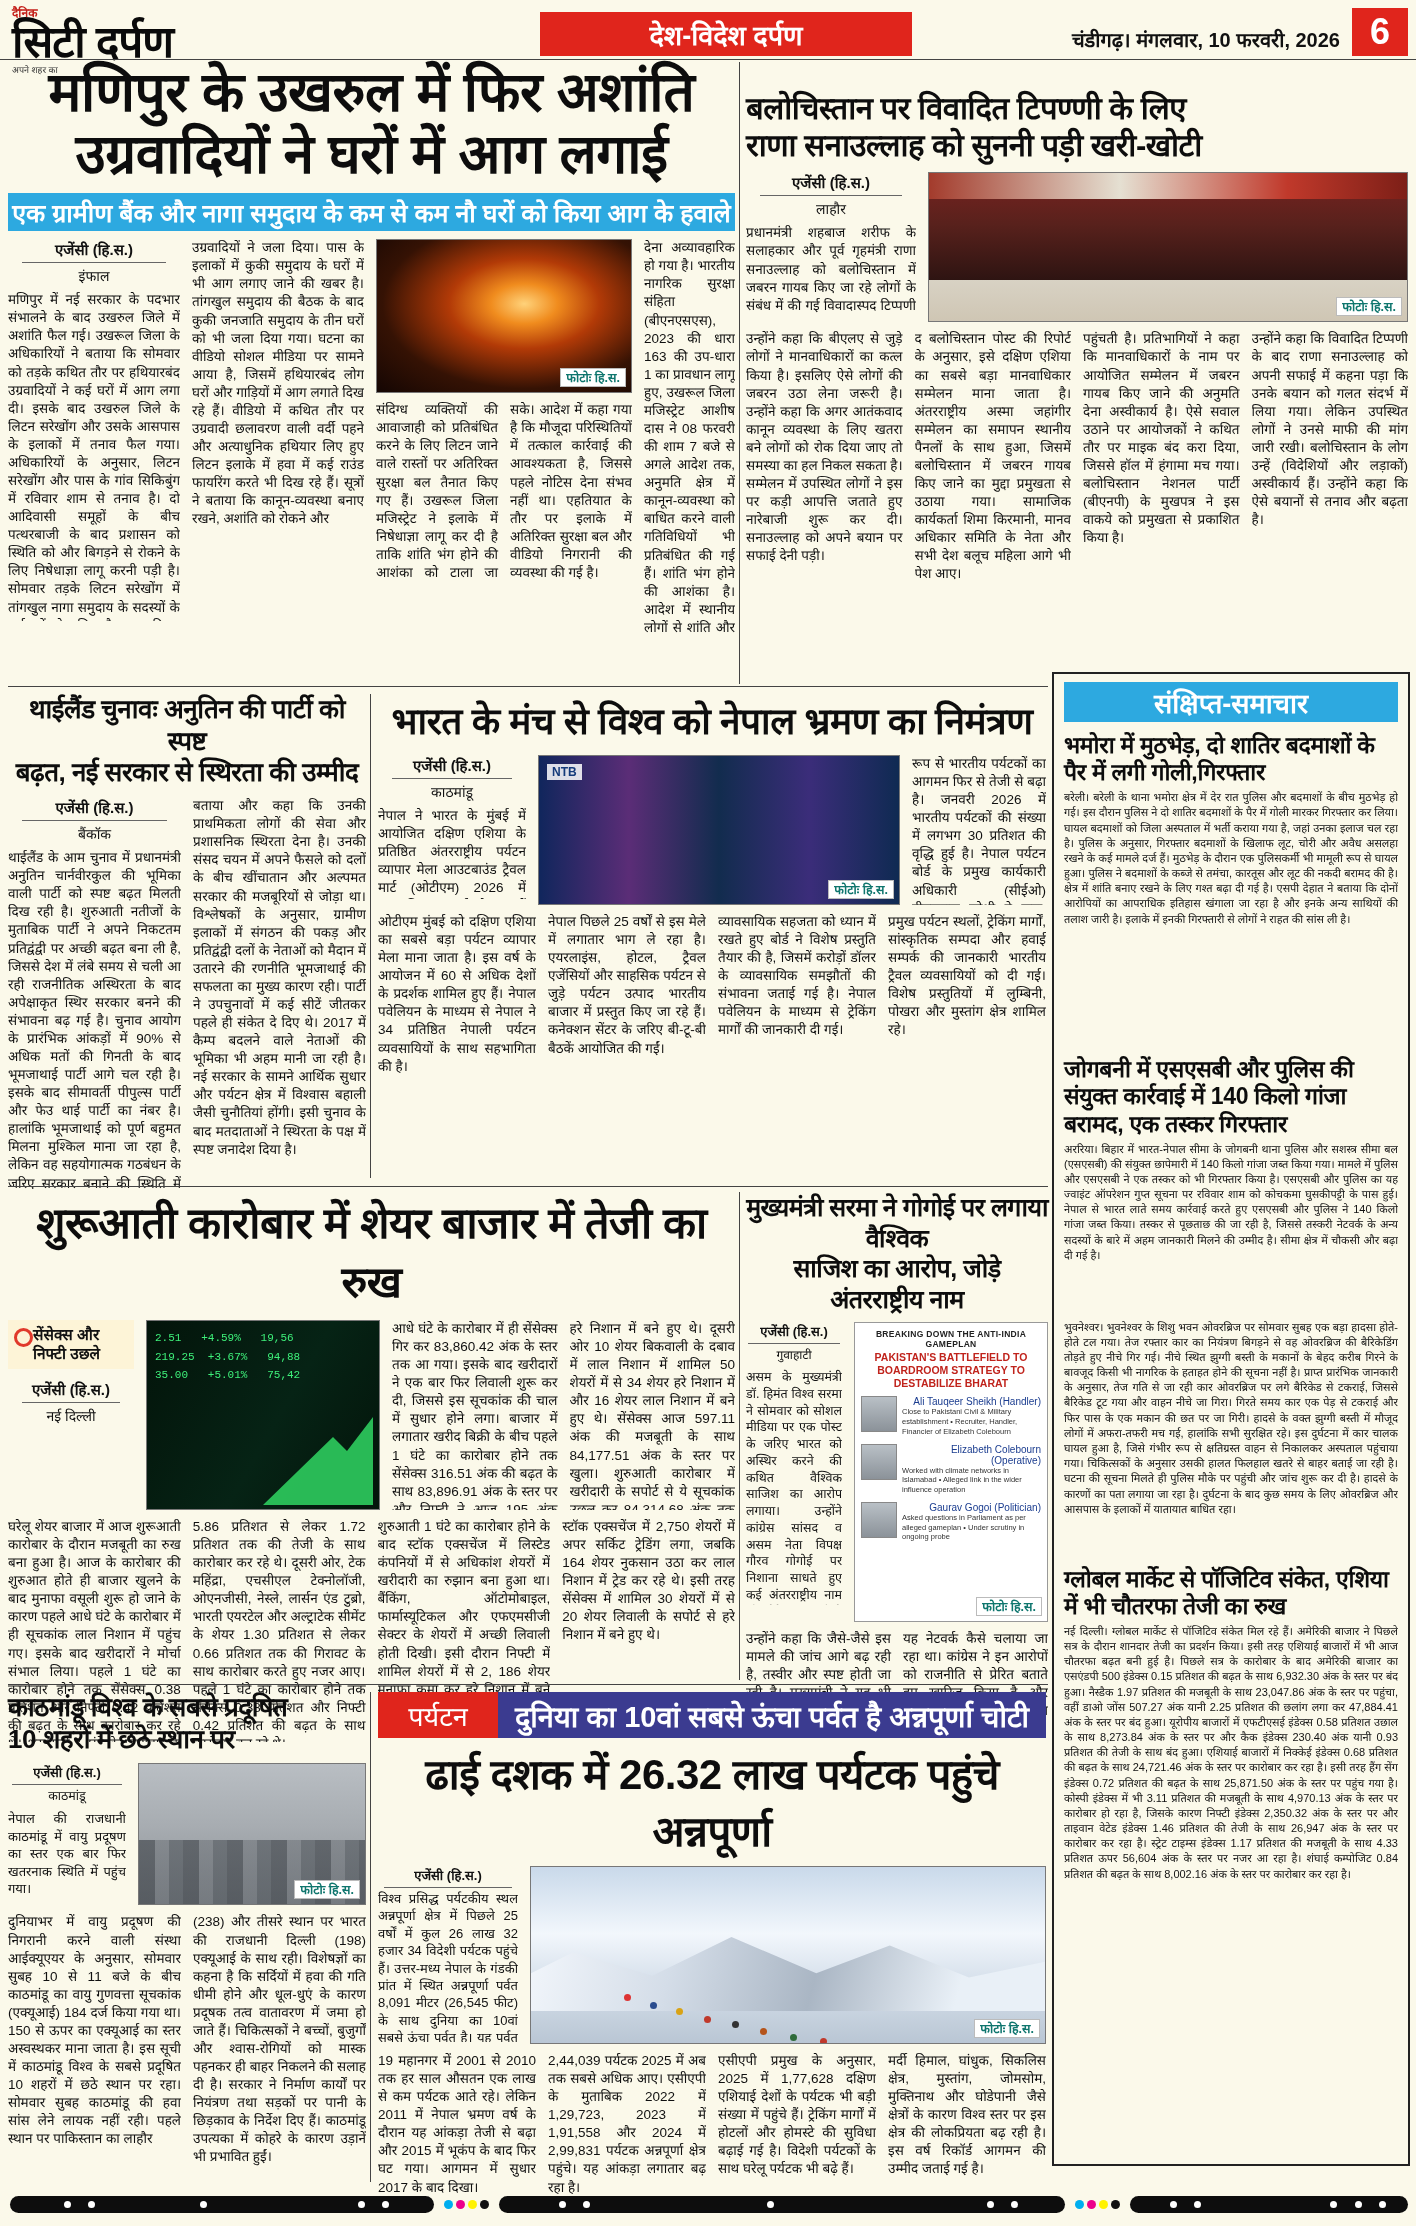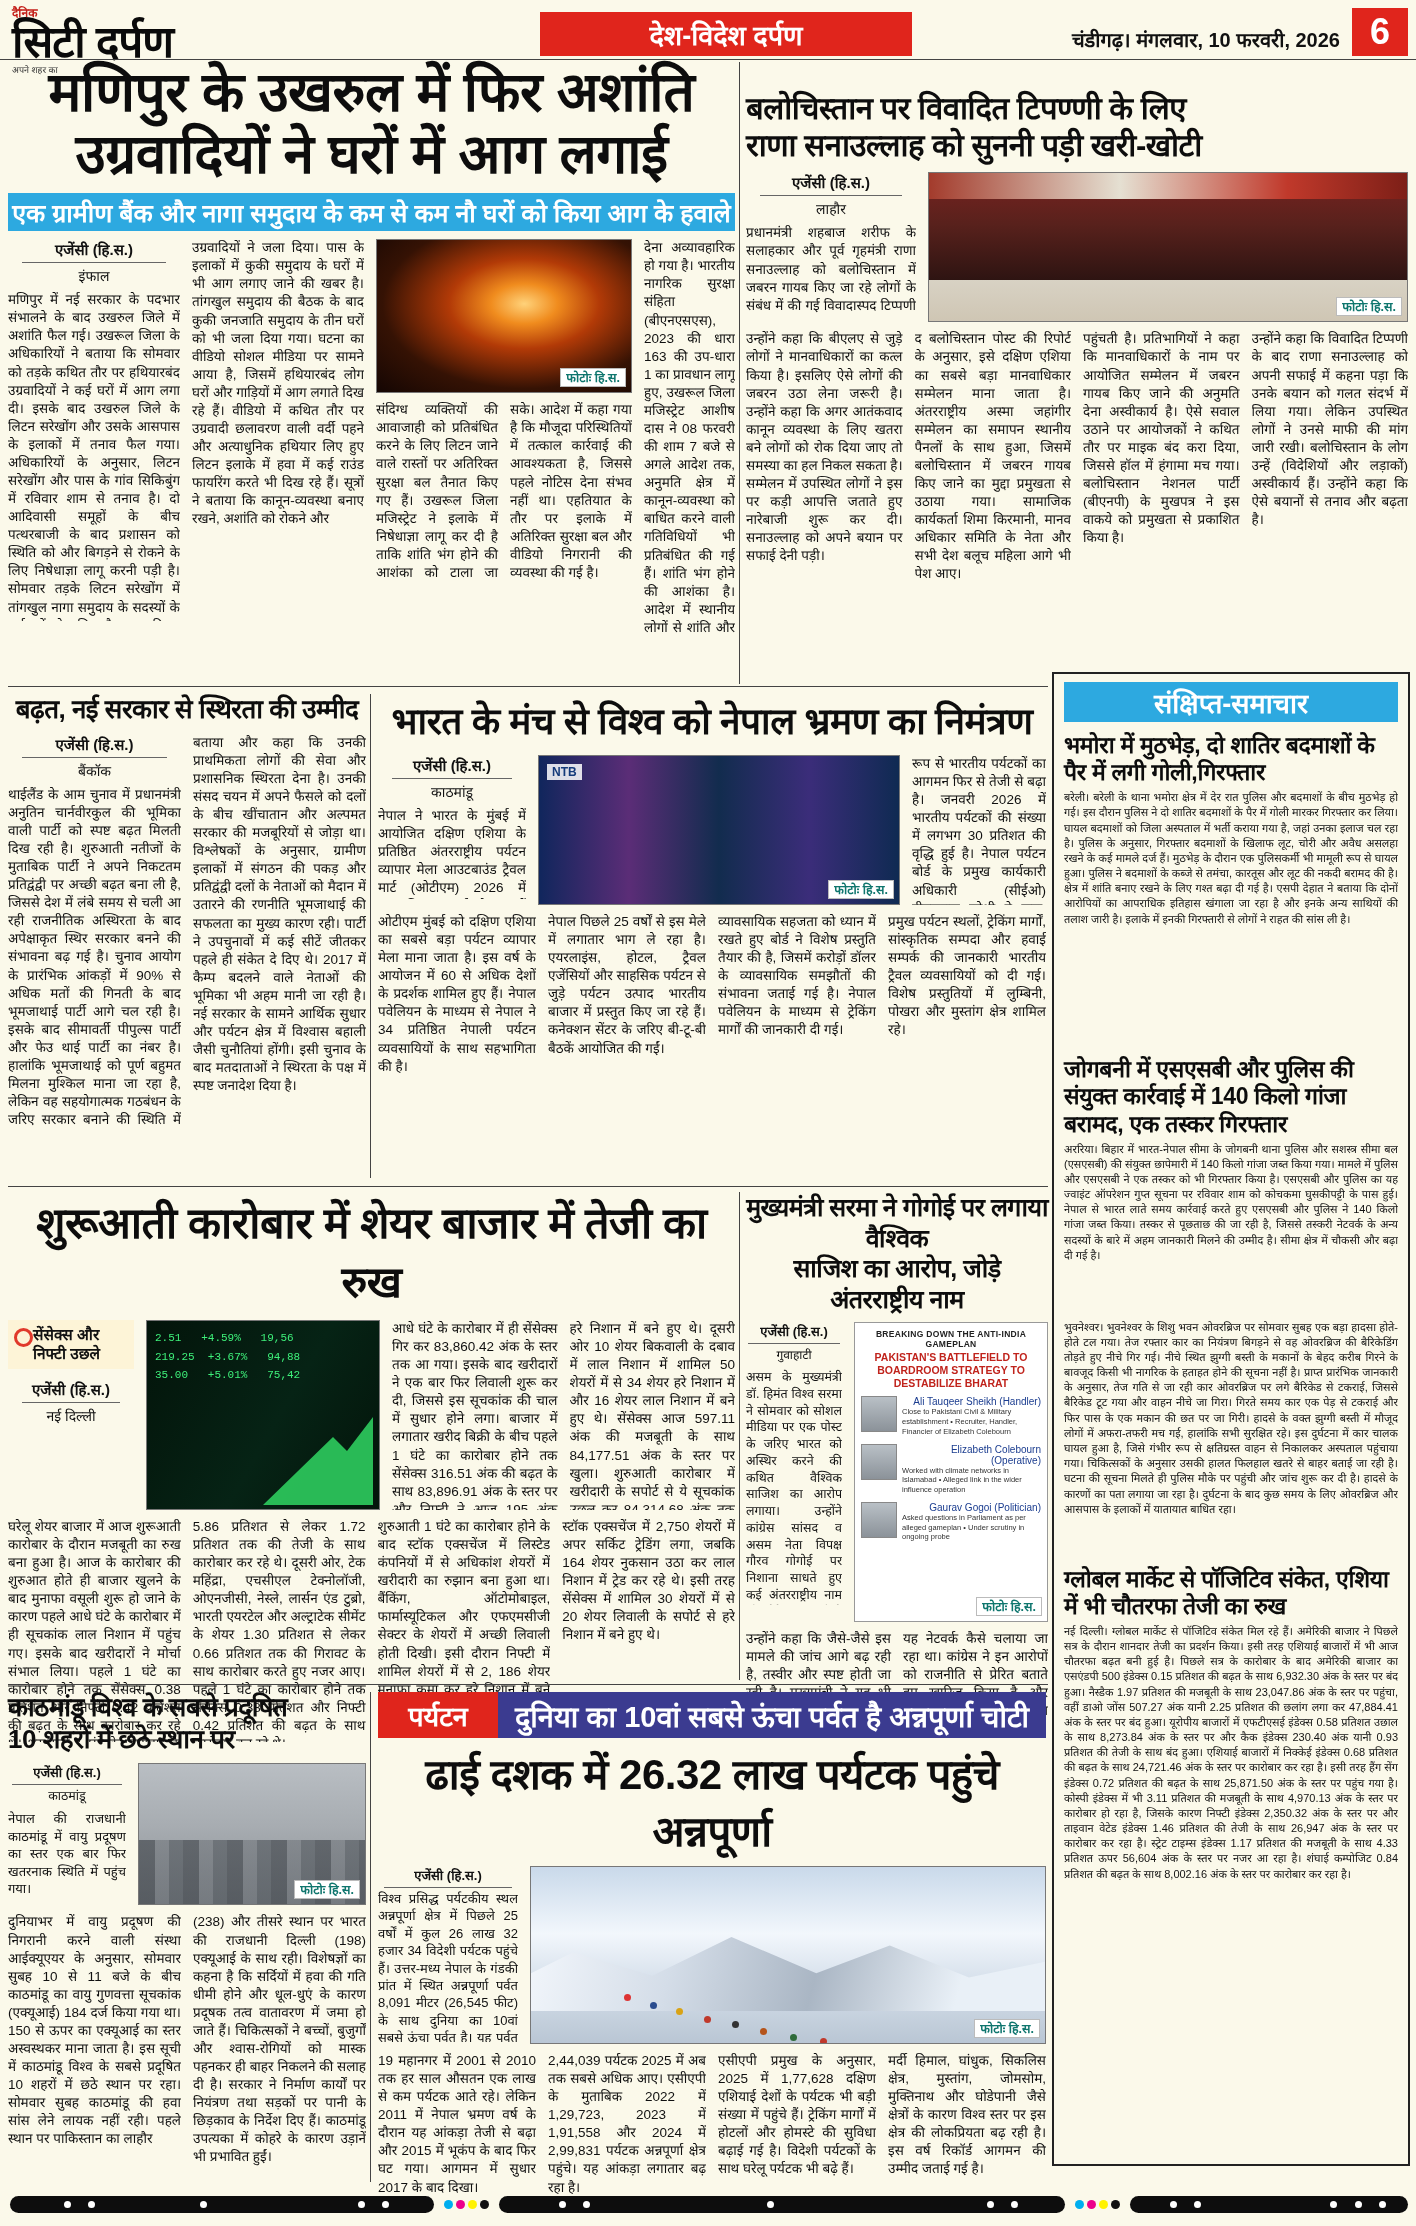--- a/index.html
+++ b/index.html
@@ -61,21 +61,21 @@
   .bullettxt{font-weight:bold;font-size:15.5px;line-height:1.2;}
   
   .info-g{background:#fff;border:1px solid #999;padding:6px 6px;overflow:hidden;}
   .ig-kicker{color:#222;font-size:8.5px;font-weight:bold;text-align:center;letter-spacing:.3px;}
   .ig-title{color:#c0231c;font-size:10.5px;font-weight:bold;text-align:center;line-height:1.25;margin:2px 0 6px 0;}
   .ig-row{display:flex;gap:5px;margin-bottom:7px;}
   .ig-ava{width:34px;height:34px;background:linear-gradient(#b9c0c6,#8b9299);border:1px solid #888;flex:none;}
   .ig-name{font-size:10px;font-weight:normal;color:#1a3c8f;text-align:right;}
   .ig-pts{font-size:7.5px;color:#333;line-height:1.3;}
   
-  .kicker-red{background:#e0251c;color:#fff;font-size:27px;font-weight:bold;
+  .kicker-red{background:#e0251c;color:#fff;font-size:27px;font-weight:normal;
       display:flex;align-items:center;justify-content:center;}
   .strip-navy{background:#3b3b90;color:#fff;font-size:29px;font-weight:bold;
       display:flex;align-items:center;justify-content:center;}
   
   .regrow{display:flex;align-items:center;gap:10px;}
   .regbar{height:17px;background:#0d0d0d;border-radius:9px;flex:none;position:relative;}
   .regbar i{position:absolute;top:5px;width:7px;height:7px;border-radius:50%;background:#fff;}
   .cmyk{display:flex;gap:3px;flex:none;}
   .cmyk i{width:9px;height:9px;border-radius:50%;}
 </style>
@@ -139,20 +139,21 @@
       <div class="body-txt">द बलोचिस्तान पोस्ट की रिपोर्ट के अनुसार, इसे दक्षिण एशिया का सबसे बड़ा मानवाधिकार सम्मेलन माना जाता है। अंतरराष्ट्रीय अस्मा जहांगीर सम्मेलन का समापन स्थानीय पैनलों के साथ हुआ, जिसमें बलोचिस्तान में जबरन गायब किए जाने का मुद्दा प्रमुखता से उठाया गया। सामाजिक कार्यकर्ता शिमा किरमानी, मानव अधिकार समिति के नेता और सभी देश बलूच महिला आगे भी पेश आए।</div>
       <div class="body-txt">पहुंचती है। प्रतिभागियों ने कहा कि मानवाधिकारों के नाम पर आयोजित सम्मेलन में जबरन गायब किए जाने की अनुमति देना अस्वीकार्य है। ऐसे सवाल उठाने पर आयोजकों ने कथित तौर पर माइक बंद करा दिया, जिससे हॉल में हंगामा मच गया। बलोचिस्तान नेशनल पार्टी (बीएनपी) के मुखपत्र ने इस वाकये को प्रमुखता से प्रकाशित किया है।</div>
       <div class="body-txt">उन्होंने कहा कि विवादित टिप्पणी के बाद राणा सनाउल्लाह को अपनी सफाई में कहना पड़ा कि उनके बयान को गलत संदर्भ में लिया गया। लेकिन उपस्थित लोगों ने उनसे माफी की मांग जारी रखी। बलोचिस्तान के लोग उन्हें (विदेशियों और लड़ाकों) अस्वीकार्य हैं। उन्होंने कहा कि ऐसे बयानों से तनाव और बढ़ता है।</div>
     </div>
   </div>
 
   <div class="abs hrule" style="left:8px;top:686px;width:1040px;"></div>
 
   <div class="abs" style="left:8px;top:694px;width:358px;">
     <div class="hl" style="font-size:26px;line-height:1.22;">
+      <div>थाईलैंड चुनावः अनुतिन की पार्टी को स्पष्ट</div>
       <div>बढ़त, नई सरकार से स्थिरता की उम्मीद</div>
     </div>
     <div class="cols" style="margin-top:8px;height:408px;">
       <div>
         <div class="byline">एजेंसी (हि.स.)</div>
         <div class="place">बैंकॉक</div>
         <div class="body-txt" style="height:340px;">थाईलैंड के आम चुनाव में प्रधानमंत्री अनुतिन चार्नवीरकुल की भूमिका वाली पार्टी को स्पष्ट बढ़त मिलती दिख रही है। शुरुआती नतीजों के मुताबिक पार्टी ने अपने निकटतम प्रतिद्वंद्वी पर अच्छी बढ़त बना ली है, जिससे देश में लंबे समय से चली आ रही राजनीतिक अस्थिरता के बाद अपेक्षाकृत स्थिर सरकार बनने की संभावना बढ़ गई है। चुनाव आयोग के प्रारंभिक आंकड़ों में 90% से अधिक मतों की गिनती के बाद भूमजाथाई पार्टी आगे चल रही है। इसके बाद सीमावर्ती पीपुल्स पार्टी और फेउ थाई पार्टी का नंबर है। हालांकि भूमजाथाई को पूर्ण बहुमत मिलना मुश्किल माना जा रहा है, लेकिन वह सहयोगात्मक गठबंधन के जरिए सरकार बनाने की स्थिति में दिख रही है। अनुतिन ने परिणामों पर प्रतिक्रिया देते हुए इसे सभी बड़े नागरिकों की जीत</div>
       </div>
       <div class="body-txt" style="height:408px;">बताया और कहा कि उनकी प्राथमिकता लोगों की सेवा और प्रशासनिक स्थिरता देना है। उनकी संसद चयन में अपने फैसले को दलों के बीच खींचातान और अल्पमत सरकार की मजबूरियों से जोड़ा था। विश्लेषकों के अनुसार, ग्रामीण इलाकों में संगठन की पकड़ और प्रतिद्वंद्वी दलों के नेताओं को मैदान में उतारने की रणनीति भूमजाथाई की सफलता का मुख्य कारण रही। पार्टी ने उपचुनावों में कई सीटें जीतकर पहले ही संकेत दे दिए थे। 2017 में कैम्प बदलने वाले नेताओं की भूमिका भी अहम मानी जा रही है। नई सरकार के सामने आर्थिक सुधार और पर्यटन क्षेत्र में विश्वास बहाली जैसी चुनौतियां होंगी। इसी चुनाव के बाद मतदाताओं ने स्थिरता के पक्ष में स्पष्ट जनादेश दिया है।</div>
     </div>

